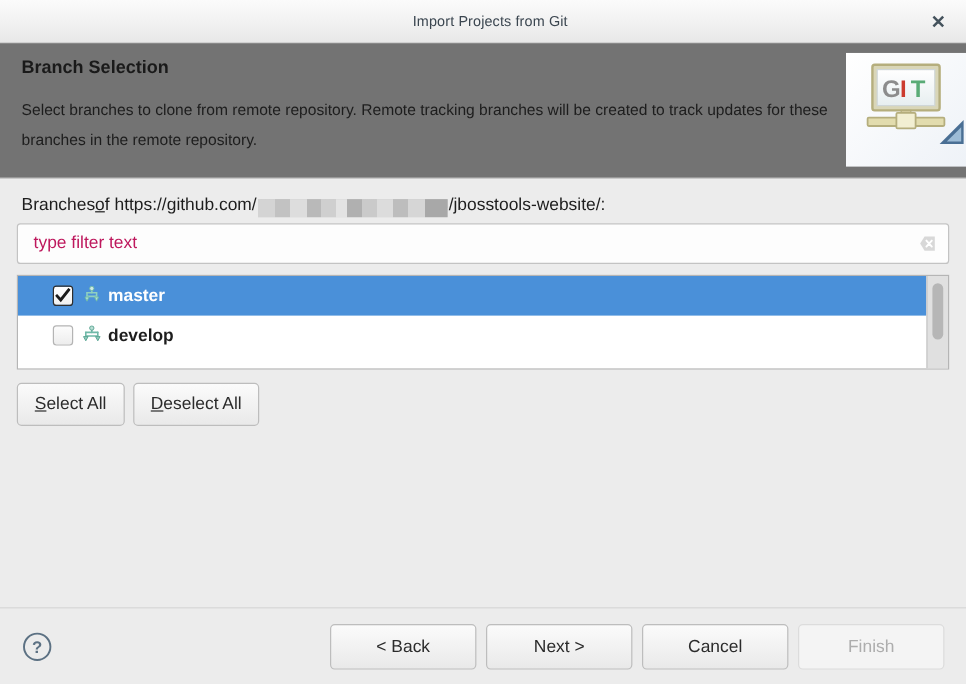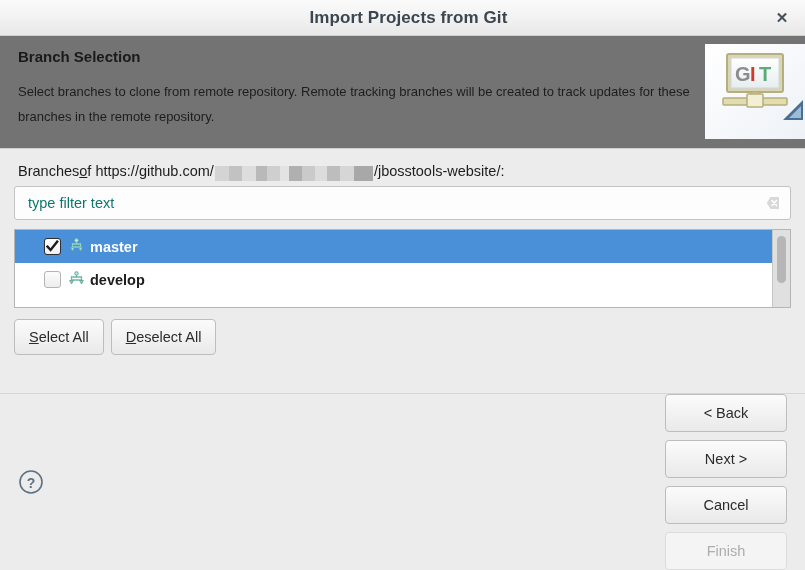--- a/index.html
+++ b/index.html
@@ -30,22 +30,22 @@
     position: relative;
     height: 35px;
     flex: 0 0 35px;
     background: linear-gradient(to bottom, #fbfbfb 0%, #f1f1f1 55%, #e8e8e8 100%);
     border-bottom: 1px solid #d0d0d0;
     display: flex;
     align-items: center;
     justify-content: center;
   }
   .titlebar-title {
-    font-size: 17px;
-    font-weight: bold;
+    font-size: 12px;
+    font-weight: normal;
     color: #3b4650;
     letter-spacing: 0.1px;
     margin-left: 12px;
   }
   .titlebar-close {
     position: absolute;
     right: 10px;
     top: 0;
     height: 35px;
     width: 26px;
@@ -130,21 +130,21 @@
     background: #fdfdfd;
     border: 1px solid #c3c3c3;
     border-radius: 3px;
     box-sizing: border-box;
     display: flex;
     align-items: center;
     padding: 0 34px 0 13px;
   }
   .filter-placeholder {
     font-size: 14.5px;
-    color: #0f766e;
+    color: #be185d;
   }
   .filter-clear {
     position: absolute;
     right: 9px;
     top: 50%;
     transform: translateY(-50%);
     width: 15px;
     height: 15px;
     display: flex;
     align-items: center;
@@ -271,21 +271,20 @@
   .help-icon {
     width: 26px;
     height: 26px;
     flex: 0 0 26px;
     display: block;
   }
   .footer-buttons {
     margin-left: auto;
     display: flex;
     gap: 8px;
-    flex-direction: column;
   }
   .footer-buttons .btn {
     width: 122px;
     height: 38px;
     padding: 0;
   }
 </style>
 </head>
 <body>
 

